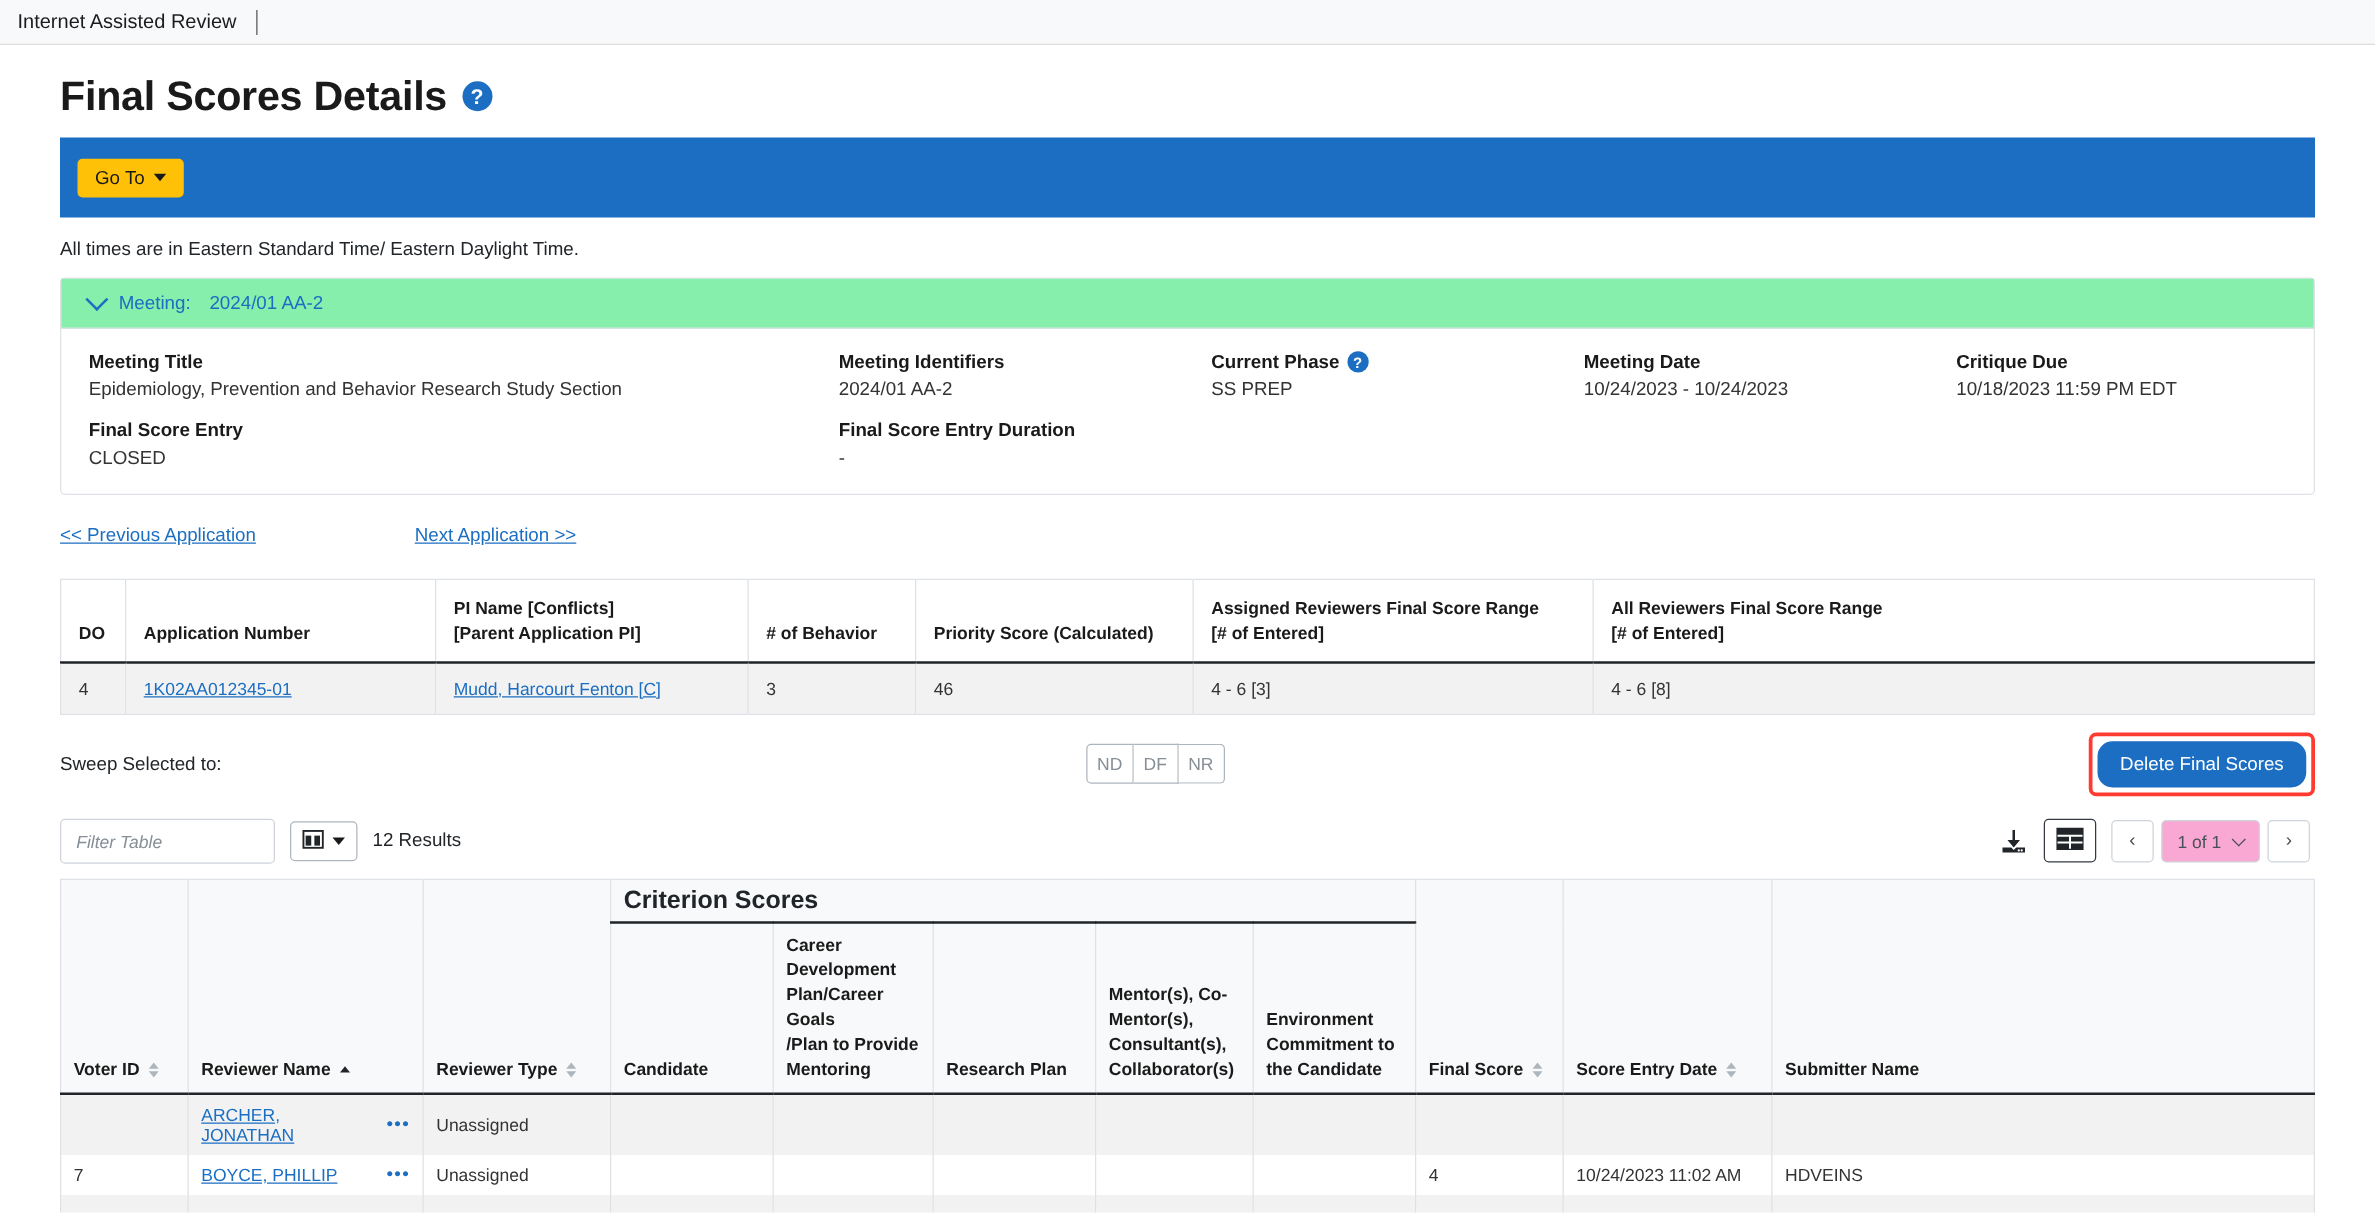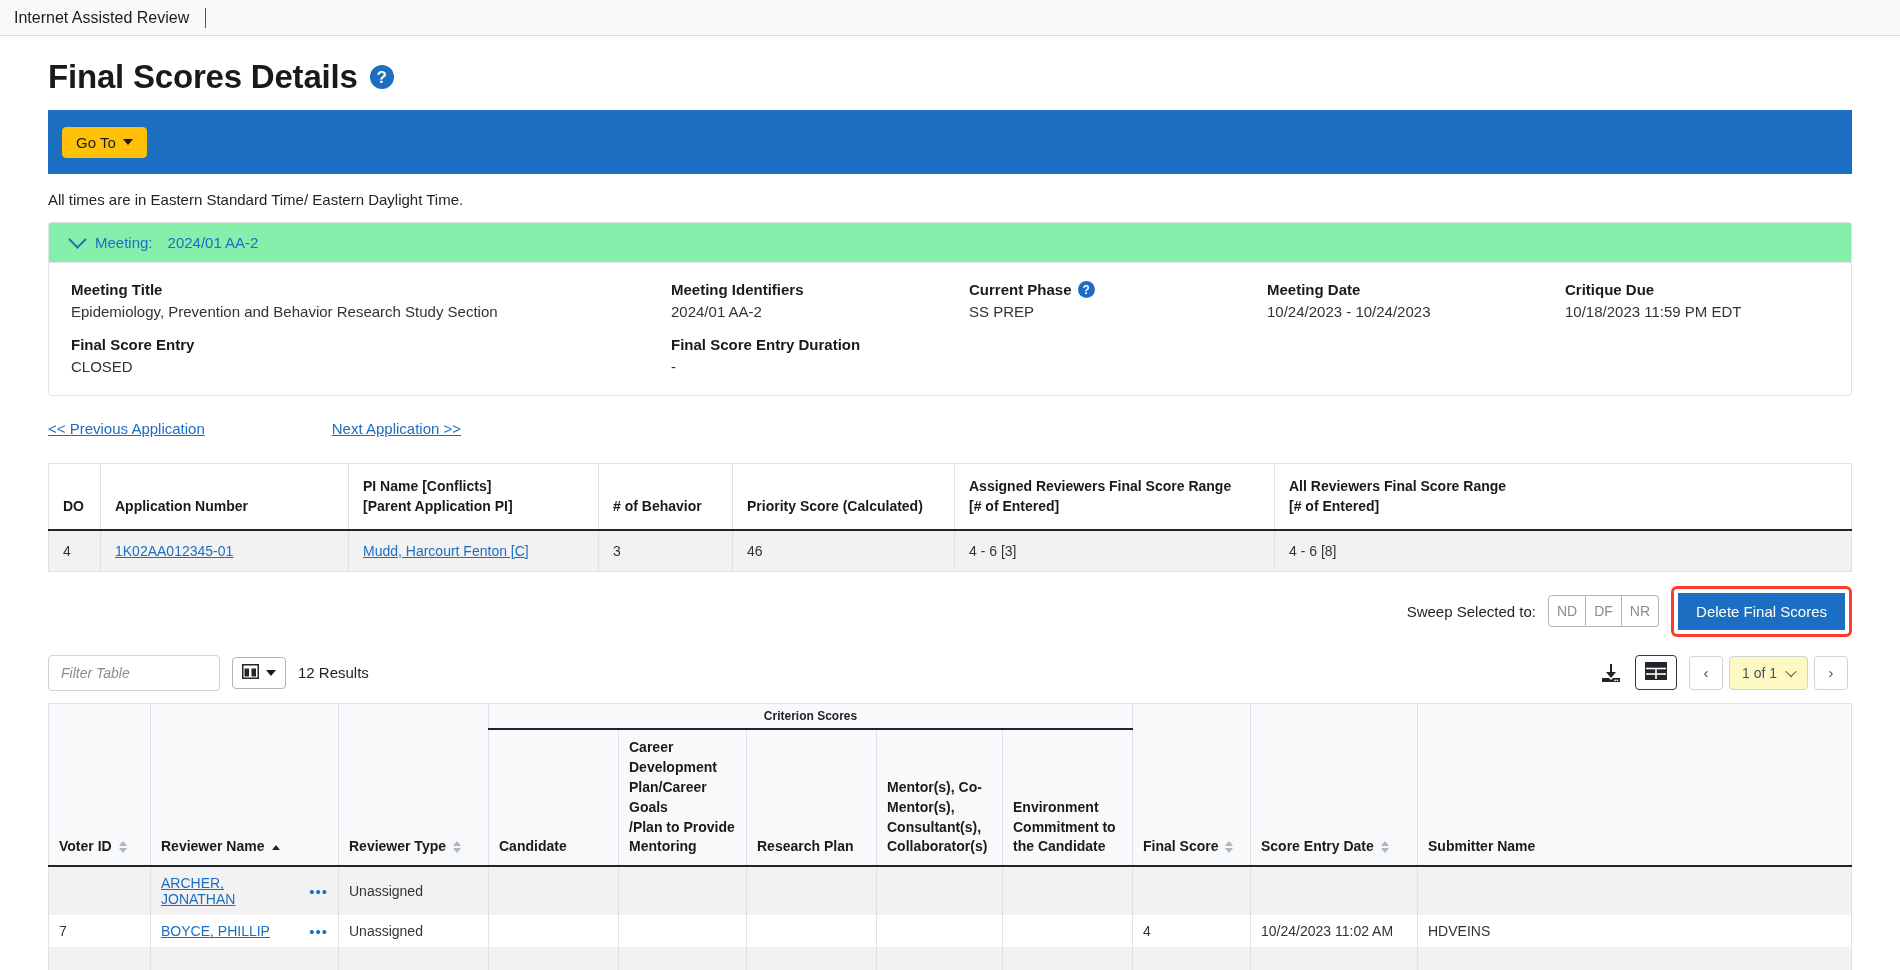--- a/index.html
+++ b/index.html
@@ -181,21 +181,21 @@
     color: #333;
     font-size: 14px;
   }
   .apptable td:last-child { border-right: none; }
   .apptable a { color:#1b6ec2; text-decoration: underline; cursor:pointer; }
 
   
   .sweeprow {
     display: flex;
     align-items: center;
-    justify-content: flex-end;
+    justify-content: space-between;
     gap: 12px;
     padding: 14px 0 8px 0;
   }
   .sweep-label { font-size: 15px; color:#212529; }
   .sweep-group { display:flex; }
   .sweep-btn {
     background:#fff;
     border:1px solid #adb5bd;
     color:#868e96;
     font-size:14px;
@@ -208,21 +208,21 @@
 
   .delete-wrap {
     border: 3px solid #ff3b30;
     border-radius: 6px;
     padding: 4px;
     display: inline-block;
   }
   .btn-delete {
     background:#1b6ec2;
     border:1px solid #1b6ec2;
-    border-radius:0;
+    border-radius:12px;
     color:#fff;
     font-size:15px;
     padding:9px 17px;
     cursor:pointer;
     white-space: nowrap;
   }
 
   
   .toolbar {
     display:flex;
@@ -262,21 +262,21 @@
   .pager-btn {
     background:#fff;
     border:1px solid #ced4da;
     border-radius:4px;
     width:34px; height:34px;
     display:flex; align-items:center; justify-content:center;
     font-size:15px; color:#495057;
     cursor:pointer;
   }
   .pager-select {
-    background:#fef9c3;
+    background:#f9a8d4;
     border:1px solid #ced4da;
     border-radius:4px;
     height:34px;
     padding:0 12px;
     display:flex; align-items:center; gap:10px;
     font-size:14px; color:#495057;
     margin: 0 6px;
     cursor:pointer;
   }
   .chev-sm {
@@ -301,23 +301,22 @@
   }
   .scoretable th:last-child, .scoretable td:last-child { border-right:none; }
 
   .grouprow th {
     background:#f8f9fa;
     border-bottom:none;
     height: 26px;
     padding: 5px 10px;
   }
   .grouprow th.grouped {
-    text-align:center;
     font-weight:700;
-    font-size:12px;
+    font-size:20px;
     border-bottom: 2px solid #212529;
     vertical-align: middle;
   }
   .grouprow th.blank { border-right:1px solid #dee2e6; }
 
   .headrow th {
     background:#f8f9fa;
     border-bottom: 2px solid #212529;
     font-weight:700;
     font-size:14px;

